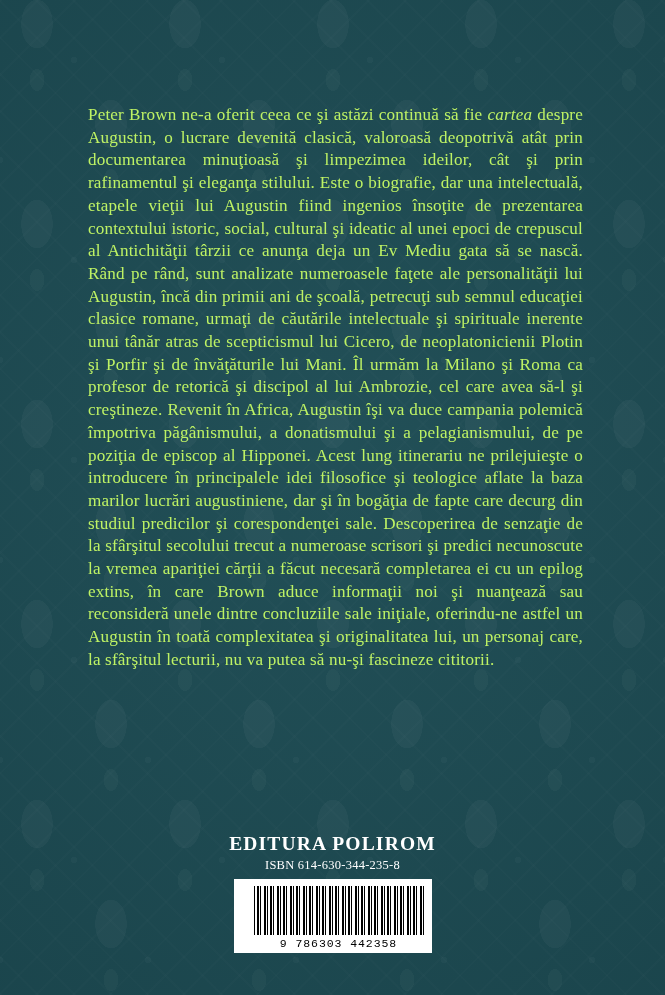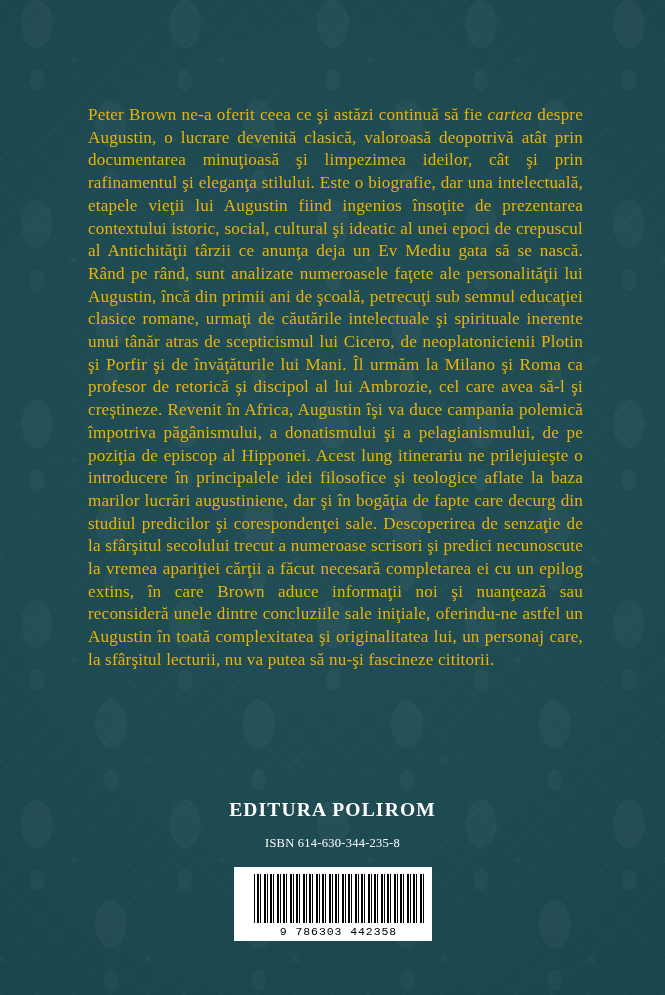--- a/index.html
+++ b/index.html
@@ -49,21 +49,21 @@
     position: relative;
     width: 100%;
     height: 100%;
   }
 
   .blurb {
     position: absolute;
     left: 88px;
     right: 82px;
     top: 104px;
-    color: #eab308;
+    color: #bef264;
     font-size: 17.1px;
     line-height: 22.7px;
     text-align: justify;
     text-justify: inter-word;
     letter-spacing: 0.01em;
   }
   .blurb p {
     margin: 0;
   }
   .blurb em {
@@ -75,31 +75,31 @@
     left: 0;
     right: 0;
     bottom: 38px;
     text-align: center;
     color: #ffffff;
   }
   .publisher {
     font-size: 19.5px;
     font-weight: bold;
     letter-spacing: 0.06em;
-    margin-bottom: 15px;
+    margin-bottom: 3px;
   }
   .isbn-line {
     font-size: 12.5px;
     letter-spacing: 0.02em;
     margin-bottom: 6px;
   }
 
   .barcode-box {
     width: 198px;
-    margin: 16px auto;
+    margin: 4px auto;
     background: #ffffff;
     padding: 7px 8px 3px 20px;
     box-sizing: border-box;
   }
   .bars {
     height: 49px;
     width: 100%;
     background-image: repeating-linear-gradient(
       to right,
       #000 0px, #000 1px,

